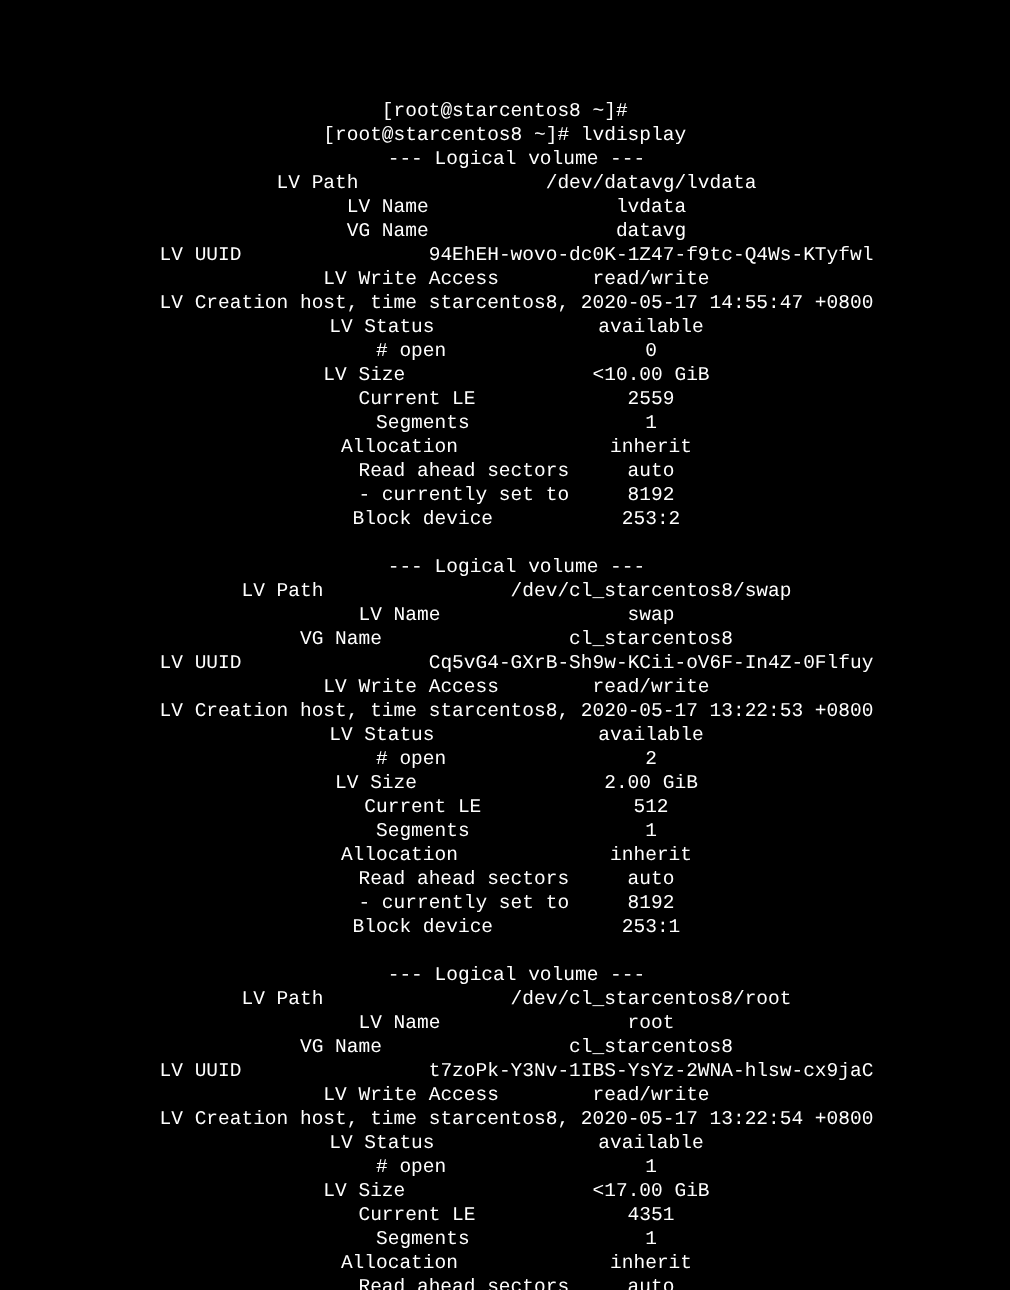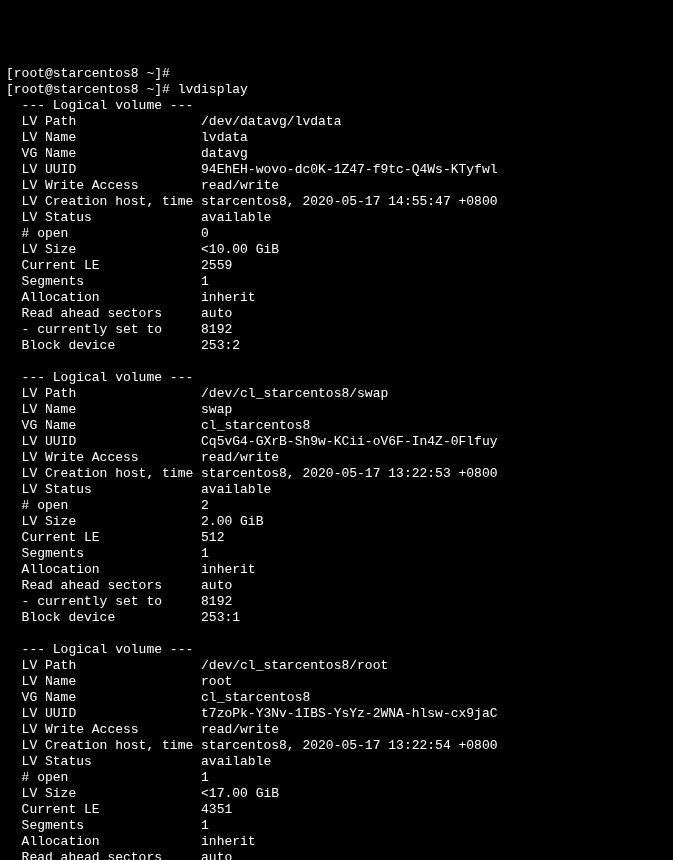--- a/index.html
+++ b/index.html
@@ -14,20 +14,21 @@
       font-size: 13px;
       line-height: 16px;
       padding: 2px 6px;
       width: 673px;
       height: 860px;
       overflow: hidden;
       white-space: pre;
     }
     .term-line {
       white-space: pre;
+      text-align: center;
     }
   </style>
 </head>
 <body>
 
 
 
 <div id="term"><div class="term-line"><span>[root@starcentos8 ~]#</span></div><div class="term-line"><span>[root@starcentos8 ~]# </span><span>lvdisplay</span></div><div class="term-line"><span>  --- Logical volume ---</span></div><div class="term-line"><span>  LV Path                </span><span>/dev/datavg/lvdata</span></div><div class="term-line"><span>  LV Name                </span><span>lvdata</span></div><div class="term-line"><span>  VG Name                </span><span>datavg</span></div><div class="term-line"><span>  LV UUID                </span><span>94EhEH-wovo-dc0K-1Z47-f9tc-Q4Ws-KTyfwl</span></div><div class="term-line"><span>  LV Write Access        </span><span>read/write</span></div><div class="term-line"><span>  LV Creation host, time </span><span>starcentos8, 2020-05-17 14:55:47 +0800</span></div><div class="term-line"><span>  LV Status              </span><span>available</span></div><div class="term-line"><span>  # open                 </span><span>0</span></div><div class="term-line"><span>  LV Size                </span><span>&lt;10.00 GiB</span></div><div class="term-line"><span>  Current LE             </span><span>2559</span></div><div class="term-line"><span>  Segments               </span><span>1</span></div><div class="term-line"><span>  Allocation             </span><span>inherit</span></div><div class="term-line"><span>  Read ahead sectors     </span><span>auto</span></div><div class="term-line"><span>  - currently set to     </span><span>8192</span></div><div class="term-line"><span>  Block device           </span><span>253:2</span></div><div class="term-line"><span> </span></div><div class="term-line"><span>  --- Logical volume ---</span></div><div class="term-line"><span>  LV Path                </span><span>/dev/cl_starcentos8/swap</span></div><div class="term-line"><span>  LV Name                </span><span>swap</span></div><div class="term-line"><span>  VG Name                </span><span>cl_starcentos8</span></div><div class="term-line"><span>  LV UUID                </span><span>Cq5vG4-GXrB-Sh9w-KCii-oV6F-In4Z-0Flfuy</span></div><div class="term-line"><span>  LV Write Access        </span><span>read/write</span></div><div class="term-line"><span>  LV Creation host, time </span><span>starcentos8, 2020-05-17 13:22:53 +0800</span></div><div class="term-line"><span>  LV Status              </span><span>available</span></div><div class="term-line"><span>  # open                 </span><span>2</span></div><div class="term-line"><span>  LV Size                </span><span>2.00 GiB</span></div><div class="term-line"><span>  Current LE             </span><span>512</span></div><div class="term-line"><span>  Segments               </span><span>1</span></div><div class="term-line"><span>  Allocation             </span><span>inherit</span></div><div class="term-line"><span>  Read ahead sectors     </span><span>auto</span></div><div class="term-line"><span>  - currently set to     </span><span>8192</span></div><div class="term-line"><span>  Block device           </span><span>253:1</span></div><div class="term-line"><span> </span></div><div class="term-line"><span>  --- Logical volume ---</span></div><div class="term-line"><span>  LV Path                </span><span>/dev/cl_starcentos8/root</span></div><div class="term-line"><span>  LV Name                </span><span>root</span></div><div class="term-line"><span>  VG Name                </span><span>cl_starcentos8</span></div><div class="term-line"><span>  LV UUID                </span><span>t7zoPk-Y3Nv-1IBS-YsYz-2WNA-hlsw-cx9jaC</span></div><div class="term-line"><span>  LV Write Access        </span><span>read/write</span></div><div class="term-line"><span>  LV Creation host, time </span><span>starcentos8, 2020-05-17 13:22:54 +0800</span></div><div class="term-line"><span>  LV Status              </span><span>available</span></div><div class="term-line"><span>  # open                 </span><span>1</span></div><div class="term-line"><span>  LV Size                </span><span>&lt;17.00 GiB</span></div><div class="term-line"><span>  Current LE             </span><span>4351</span></div><div class="term-line"><span>  Segments               </span><span>1</span></div><div class="term-line"><span>  Allocation             </span><span>inherit</span></div><div class="term-line"><span>  Read ahead sectors     </span><span>auto</span></div></div>
 
 

